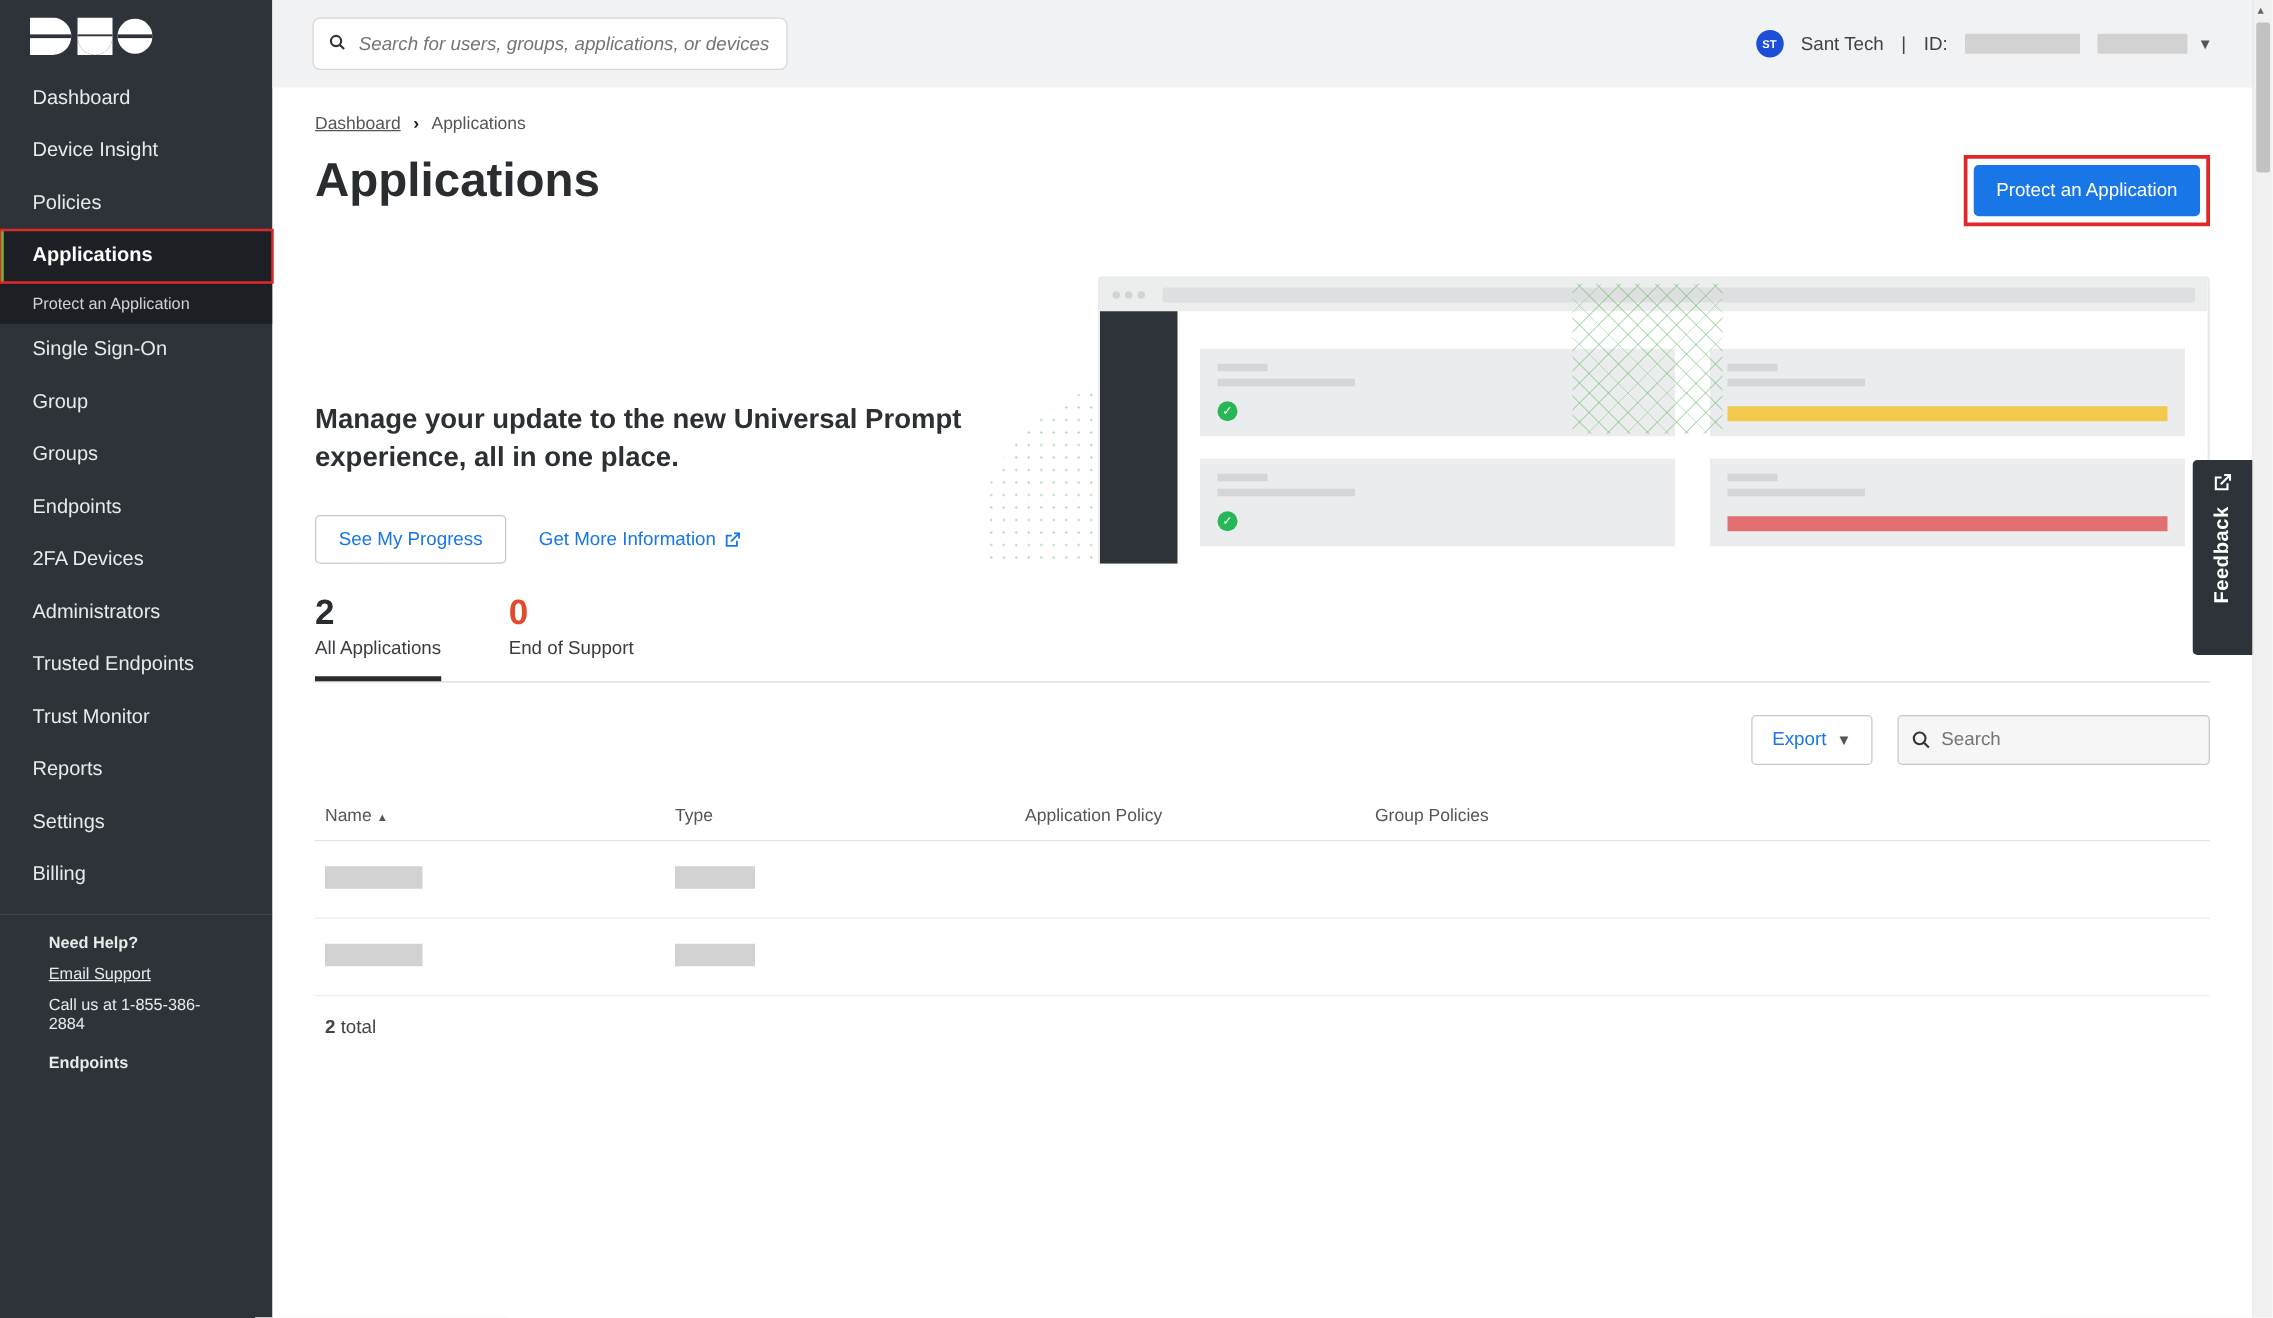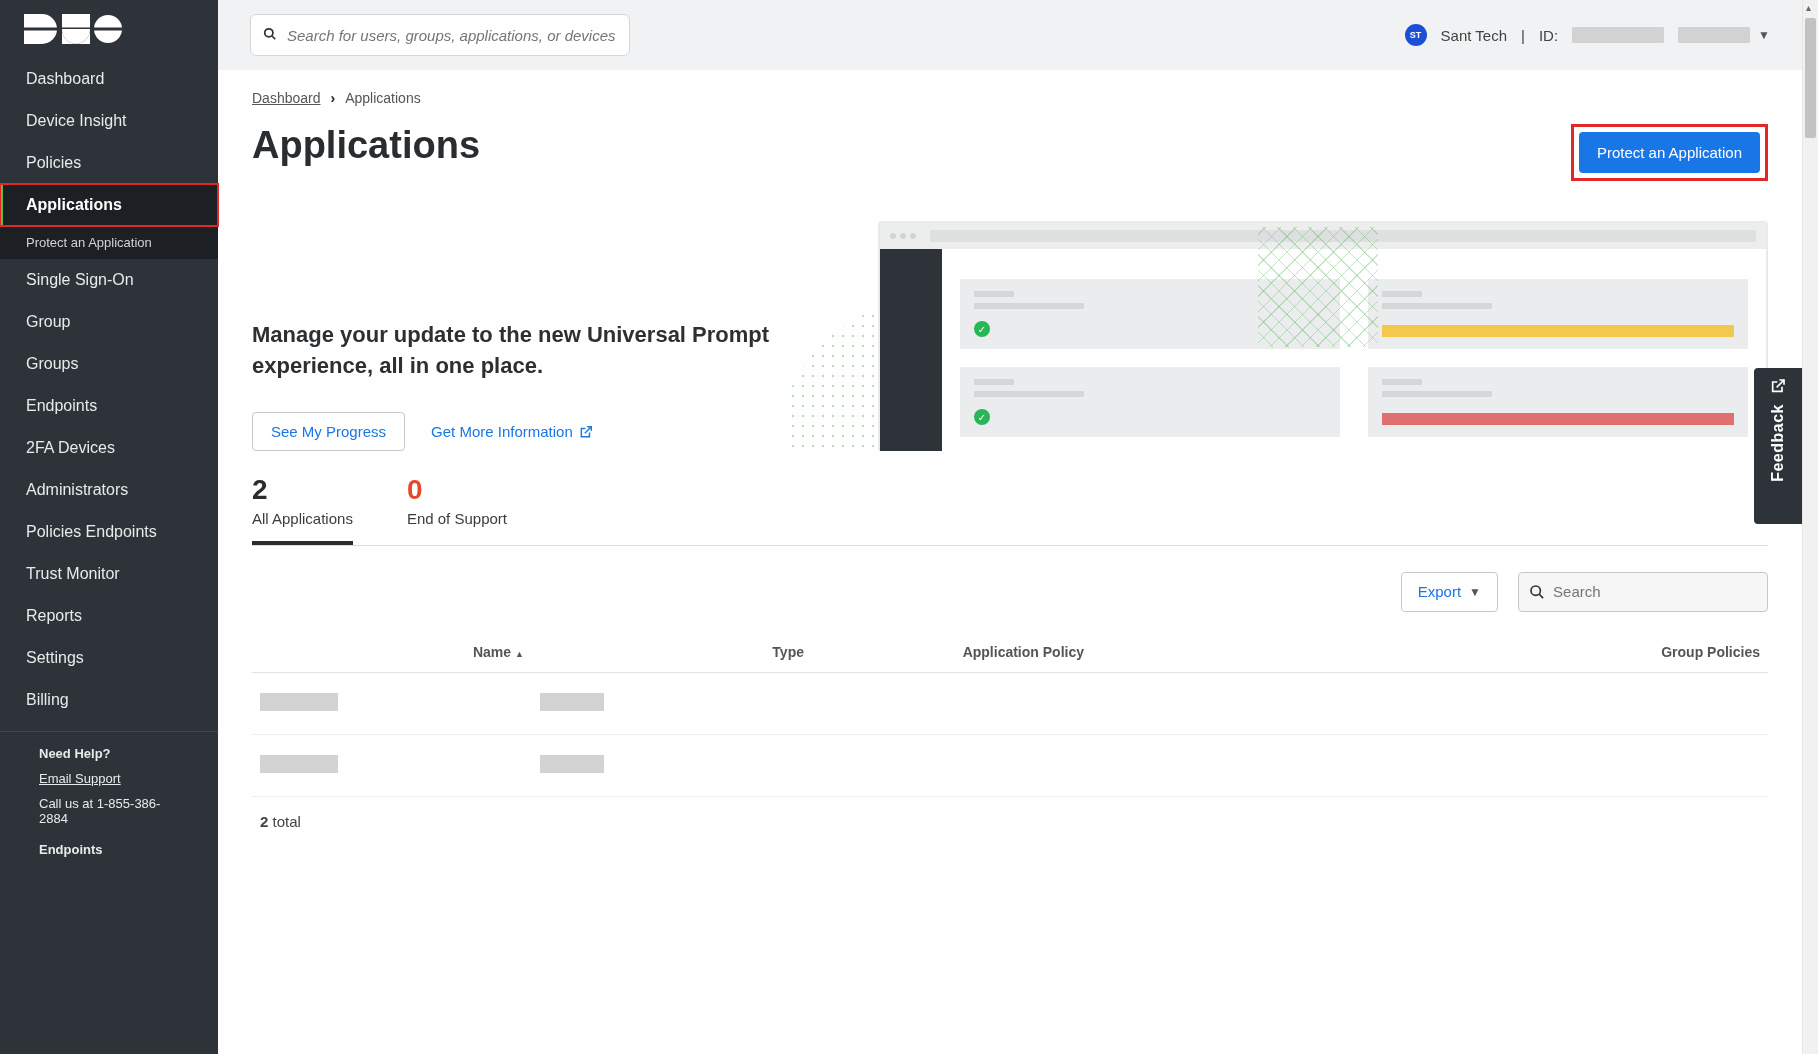--- a/index.html
+++ b/index.html
@@ -265,21 +265,21 @@
     width: 250px; height:40px; background:#f6f6f7;
     border:1px solid #c7c7c7; border-radius:4px;
     display:flex; align-items:center; padding:0 10px; gap:8px;
   }
   .table-search input { border:none;outline:none;background:transparent;font-size:15px;width:100%; }
 
   table.data {
     width:100%; border-collapse: collapse; font-size:14px; color:#555;
   }
   table.data thead th {
-    text-align:right; font-weight:700; color:#555; padding: 12px 8px;
+    text-align:left; font-weight:400; color:#555; padding: 12px 8px;
     border-bottom:1px solid #e3e3e3;
   }
   table.data th.name { width: 280px;}
   table.data th.type { width: 280px;}
   table.data th.appol { width: 280px;}
   table.data tbody td {
     padding: 20px 8px; border-bottom:1px solid #eee;
   }
   .cell-redact { background:#d2d2d2; height:18px; display:inline-block;}
   .sort-ind { font-size:9px; margin-left:4px;}
@@ -330,21 +330,21 @@
     <div class="nav-item">Device Insight</div>
     <div class="nav-item">Policies</div>
     <div class="nav-item active active-wrap">Applications</div>
     <div class="nav-sub">Protect an Application</div>
     <div class="nav-item">Single Sign-On</div>
     <div class="nav-item">Group</div>
     <div class="nav-item">Groups</div>
     <div class="nav-item">Endpoints</div>
     <div class="nav-item">2FA Devices</div>
     <div class="nav-item">Administrators</div>
-    <div class="nav-item">Policies Endpoints</div>
+    <div class="nav-item">Trusted Endpoints</div>
     <div class="nav-item">Trust Monitor</div>
     <div class="nav-item">Reports</div>
     <div class="nav-item">Settings</div>
     <div class="nav-item">Billing</div>
 
     <hr class="sidebar-sep">
 
     <div class="help-block">
       <div class="help-title">Need Help?</div>
       <a class="help-link">Email Support</a>

